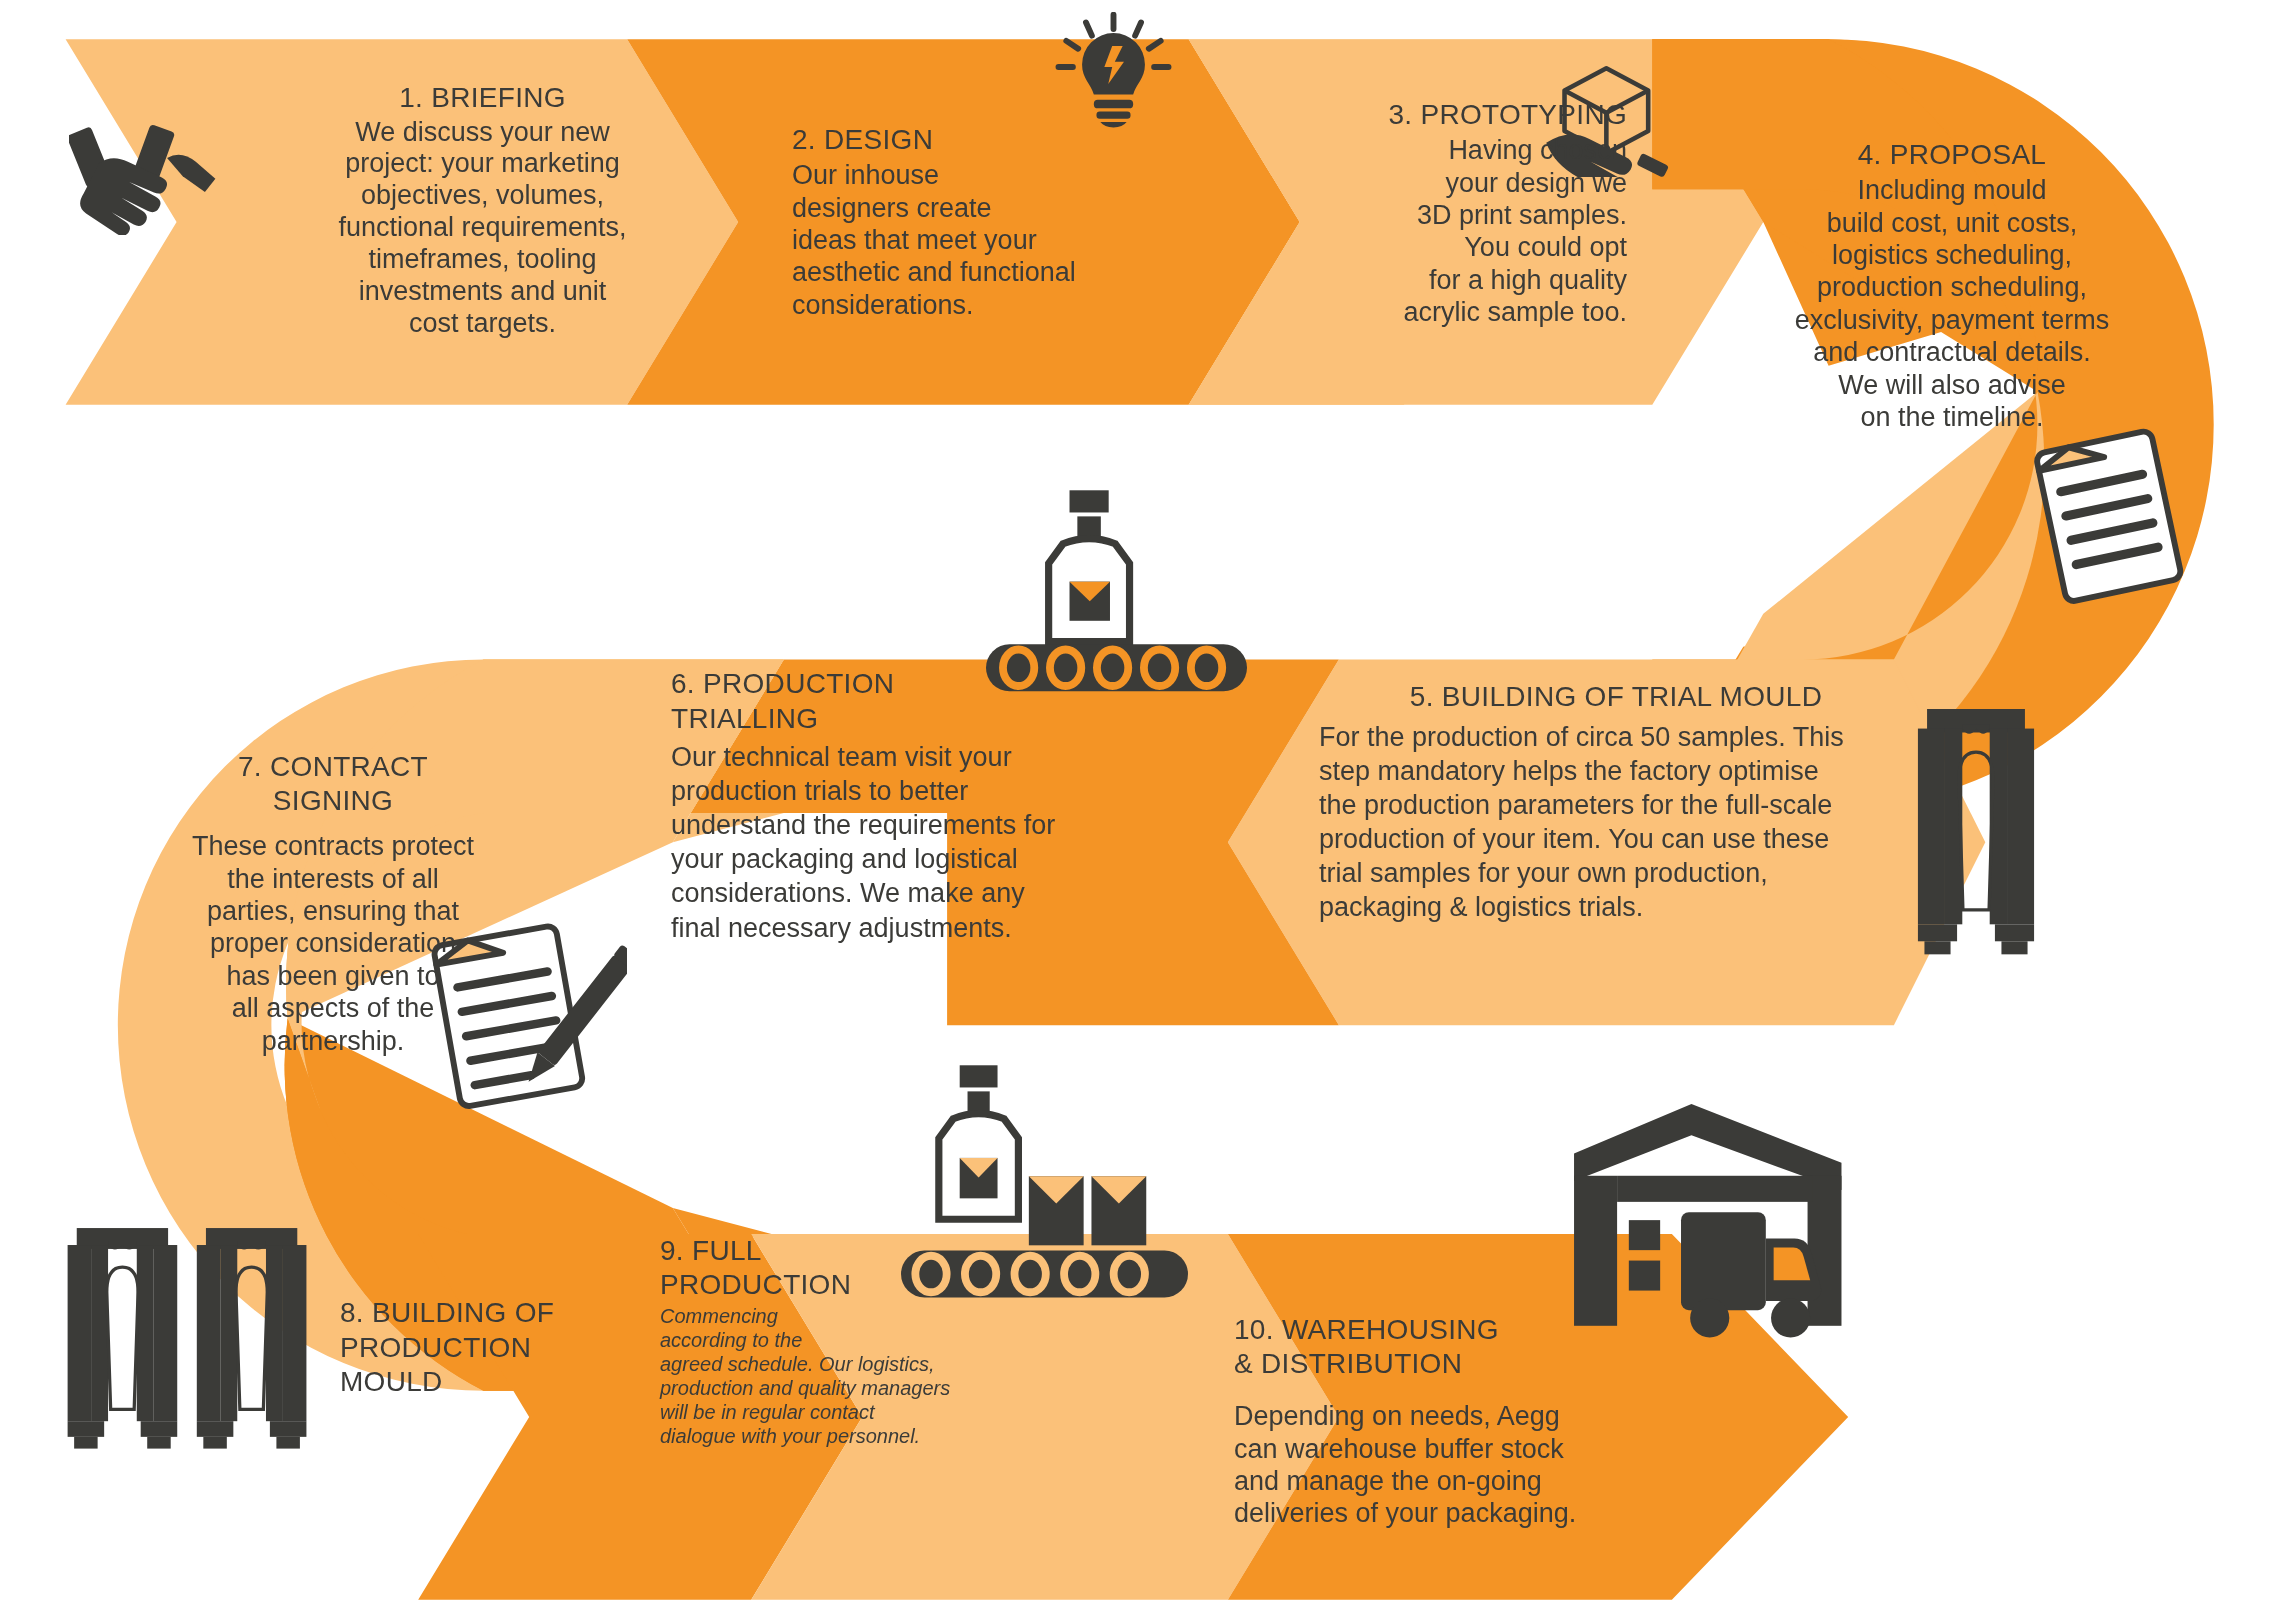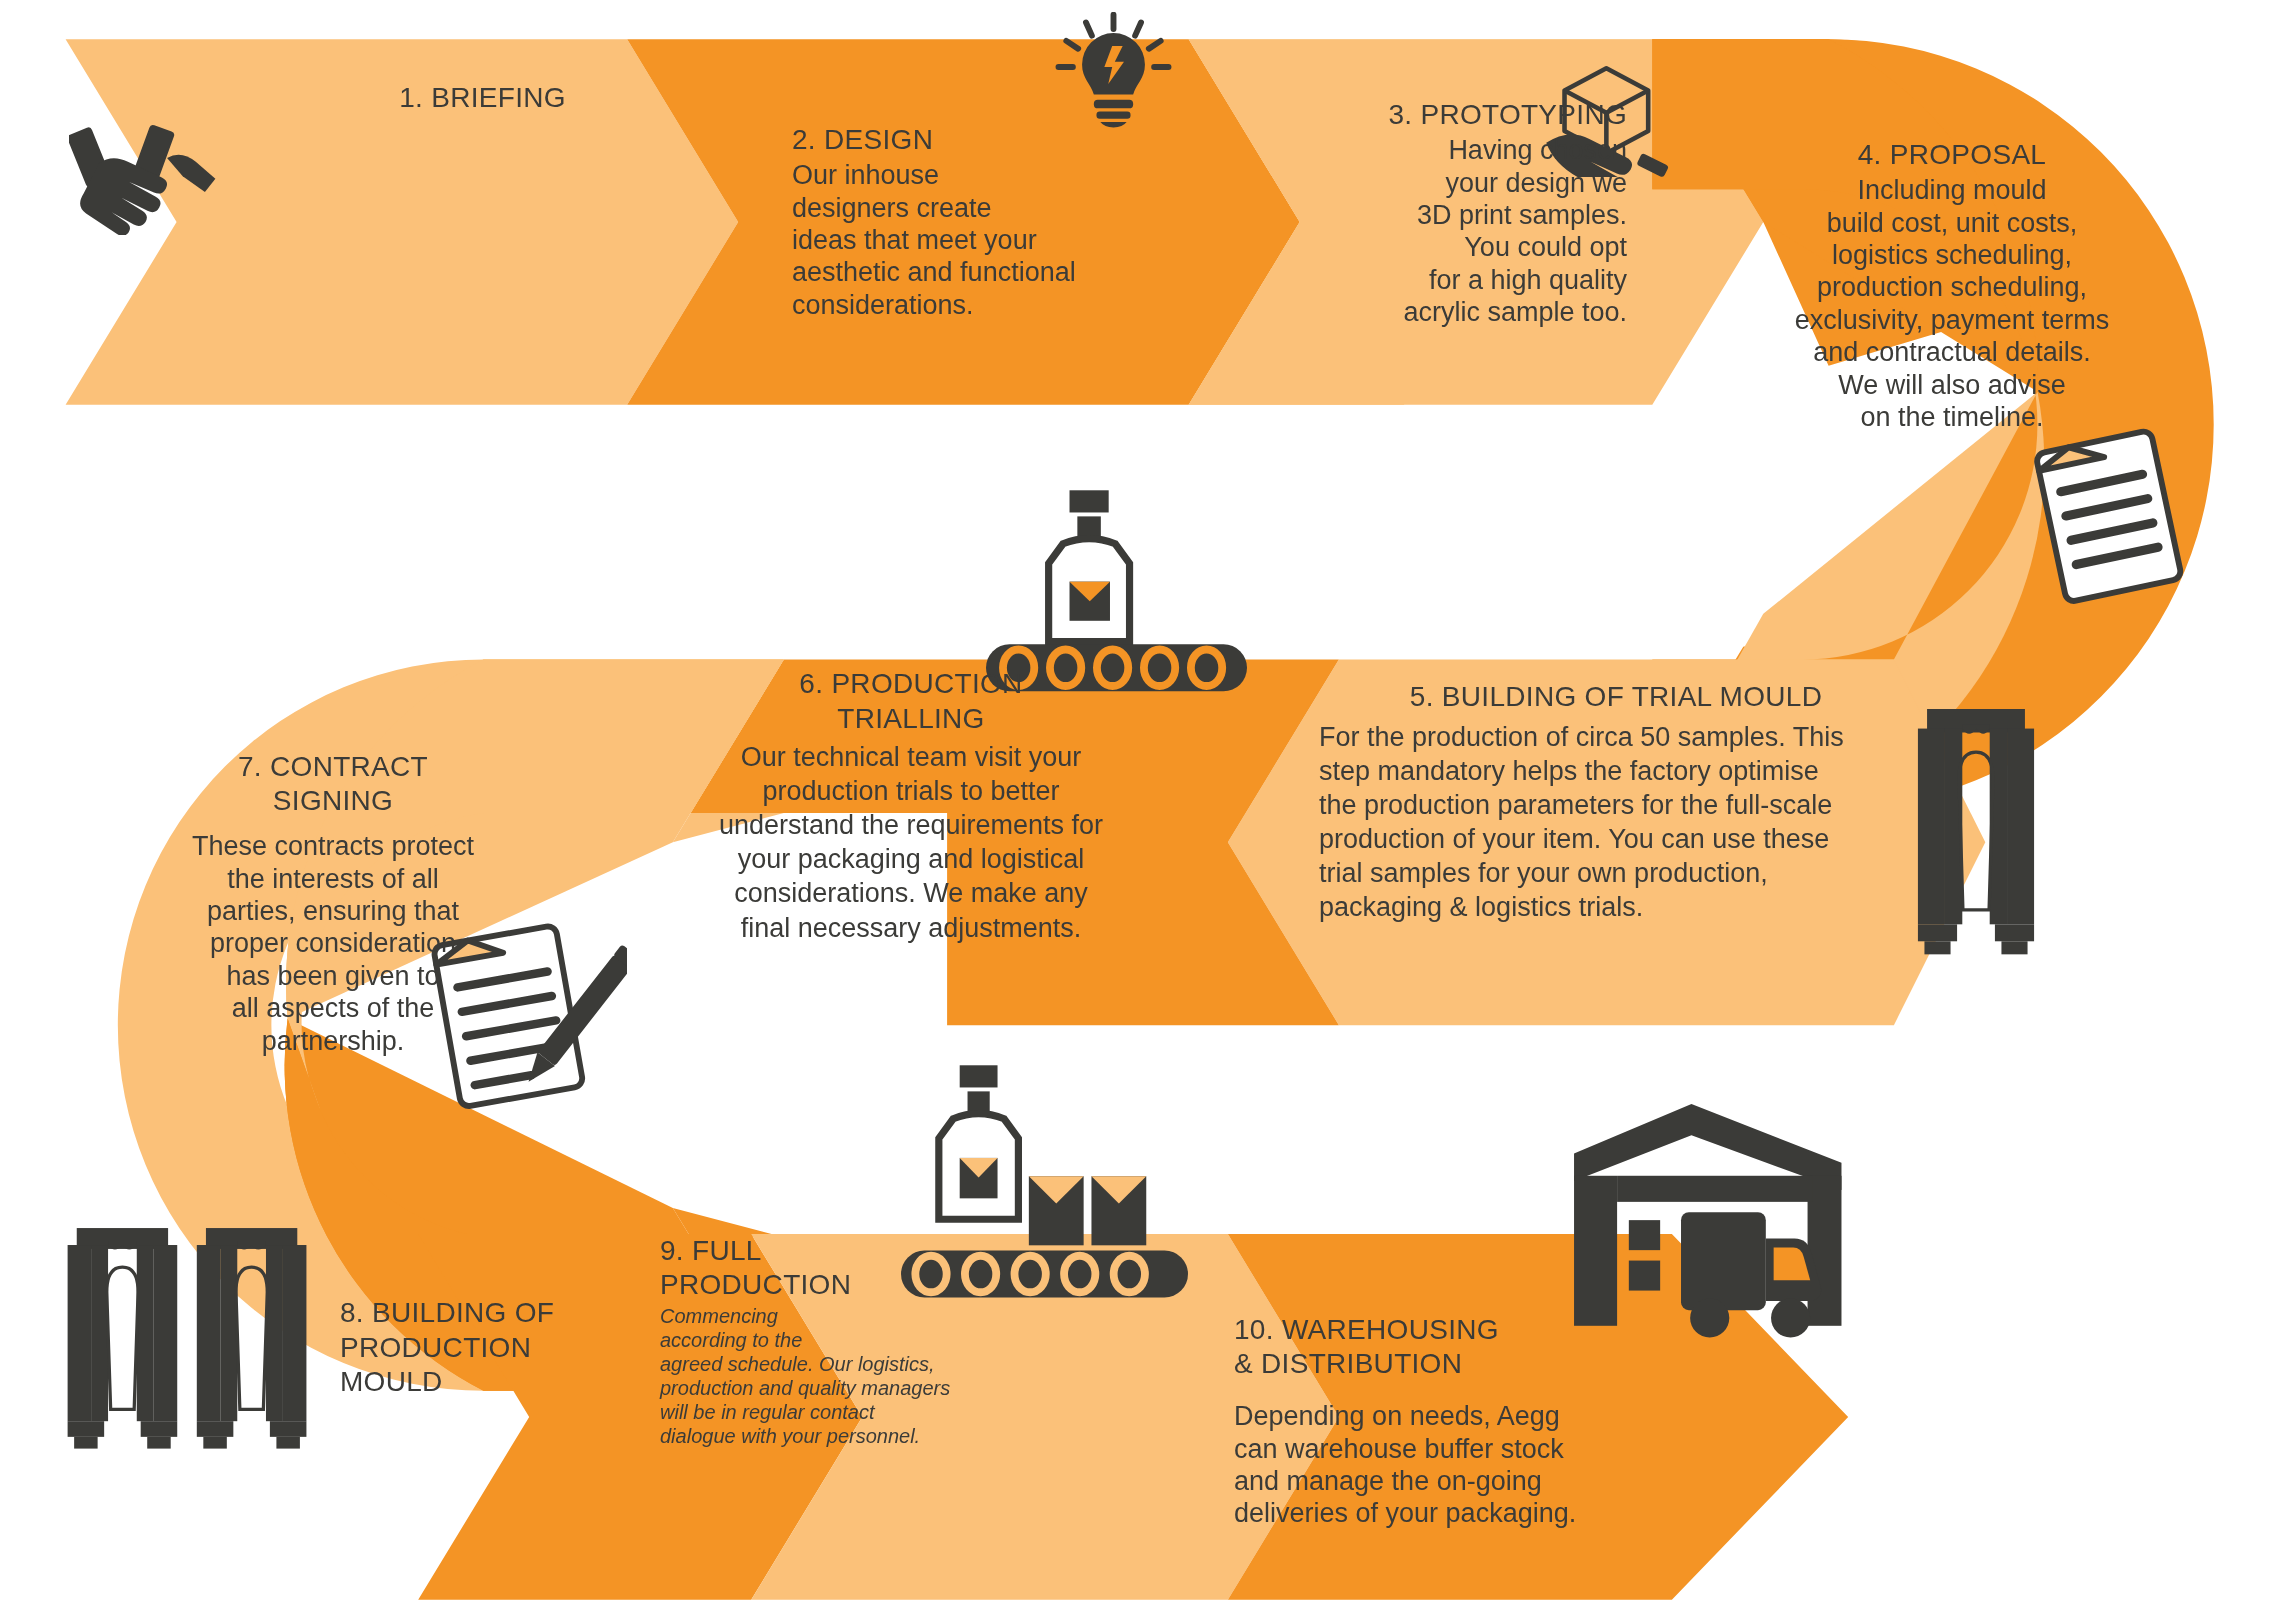--- a/index.html
+++ b/index.html
@@ -274,20 +274,27 @@
       <rect x="184" y="166" width="130" height="150" rx="12"></rect>
       <path d="M314 206 l44 0 q20 0 26 22 l14 52 q4 16 -12 22 l-72 0 z"></path>
       <path d="M326 220 l30 0 q12 0 16 14 l10 36 l-56 0 z" fill="#F49425"></path>
       <circle cx="228" cy="328" r="30"></circle>
       <circle cx="352" cy="328" r="30"></circle>
     </svg>
   </div>
 
   <div class="txt" style="left:306px;top:81px;width:353px;text-align:center;line-height:1.18;">
     <span class="hd" style="font-size:28px;margin-bottom:2.6px;">1. BRIEFING</span>
+    <span class="bd" style="font-size:27px;white-space:pre-line;">We discuss your new
+project:  your marketing
+objectives, volumes,
+functional requirements,
+timeframes, tooling
+investments and unit
+cost targets.</span>
   </div>
 
   <div class="txt" style="left:792px;top:123px;width:366px;text-align:left;line-height:1.2;">
     <span class="hd" style="font-size:28px;margin-bottom:2.6px;">2. DESIGN</span>
     <span class="bd" style="font-size:27px;white-space:pre-line;">Our inhouse
 designers create
 ideas that meet your
 aesthetic and functional
 considerations.</span>
   </div>
@@ -317,21 +324,21 @@
   <div class="txt narrow" style="left:1319px;top:679px;width:594px;text-align:left;line-height:1.26;">
     <span class="hd" style="font-size:28px;margin-bottom:6px;text-align:center;">5. BUILDING OF TRIAL MOULD</span>
     <span class="bd" style="font-size:27px;white-space:pre-line;">For the production of circa 50 samples. This
 step mandatory helps the factory optimise
 the production parameters for the full-scale
 production of your item. You can use these
 trial samples for your own production,
 packaging &amp; logistics trials.</span>
   </div>
 
-  <div class="txt narrow" style="left:689px;top:666px;width:444px;text-align:center;line-height:1.26;">
+  <div class="txt narrow" style="left:671px;top:666px;width:444px;text-align:left;line-height:1.26;">
     <span class="hd" style="font-size:28px;margin-bottom:3.9px;white-space:pre-line;">6. PRODUCTION
 TRIALLING</span>
     <span class="bd" style="font-size:27px;white-space:pre-line;">Our technical team visit your
 production trials to better
 understand the requirements for
 your packaging and logistical
 considerations. We make any
 final necessary adjustments.</span>
   </div>
 

